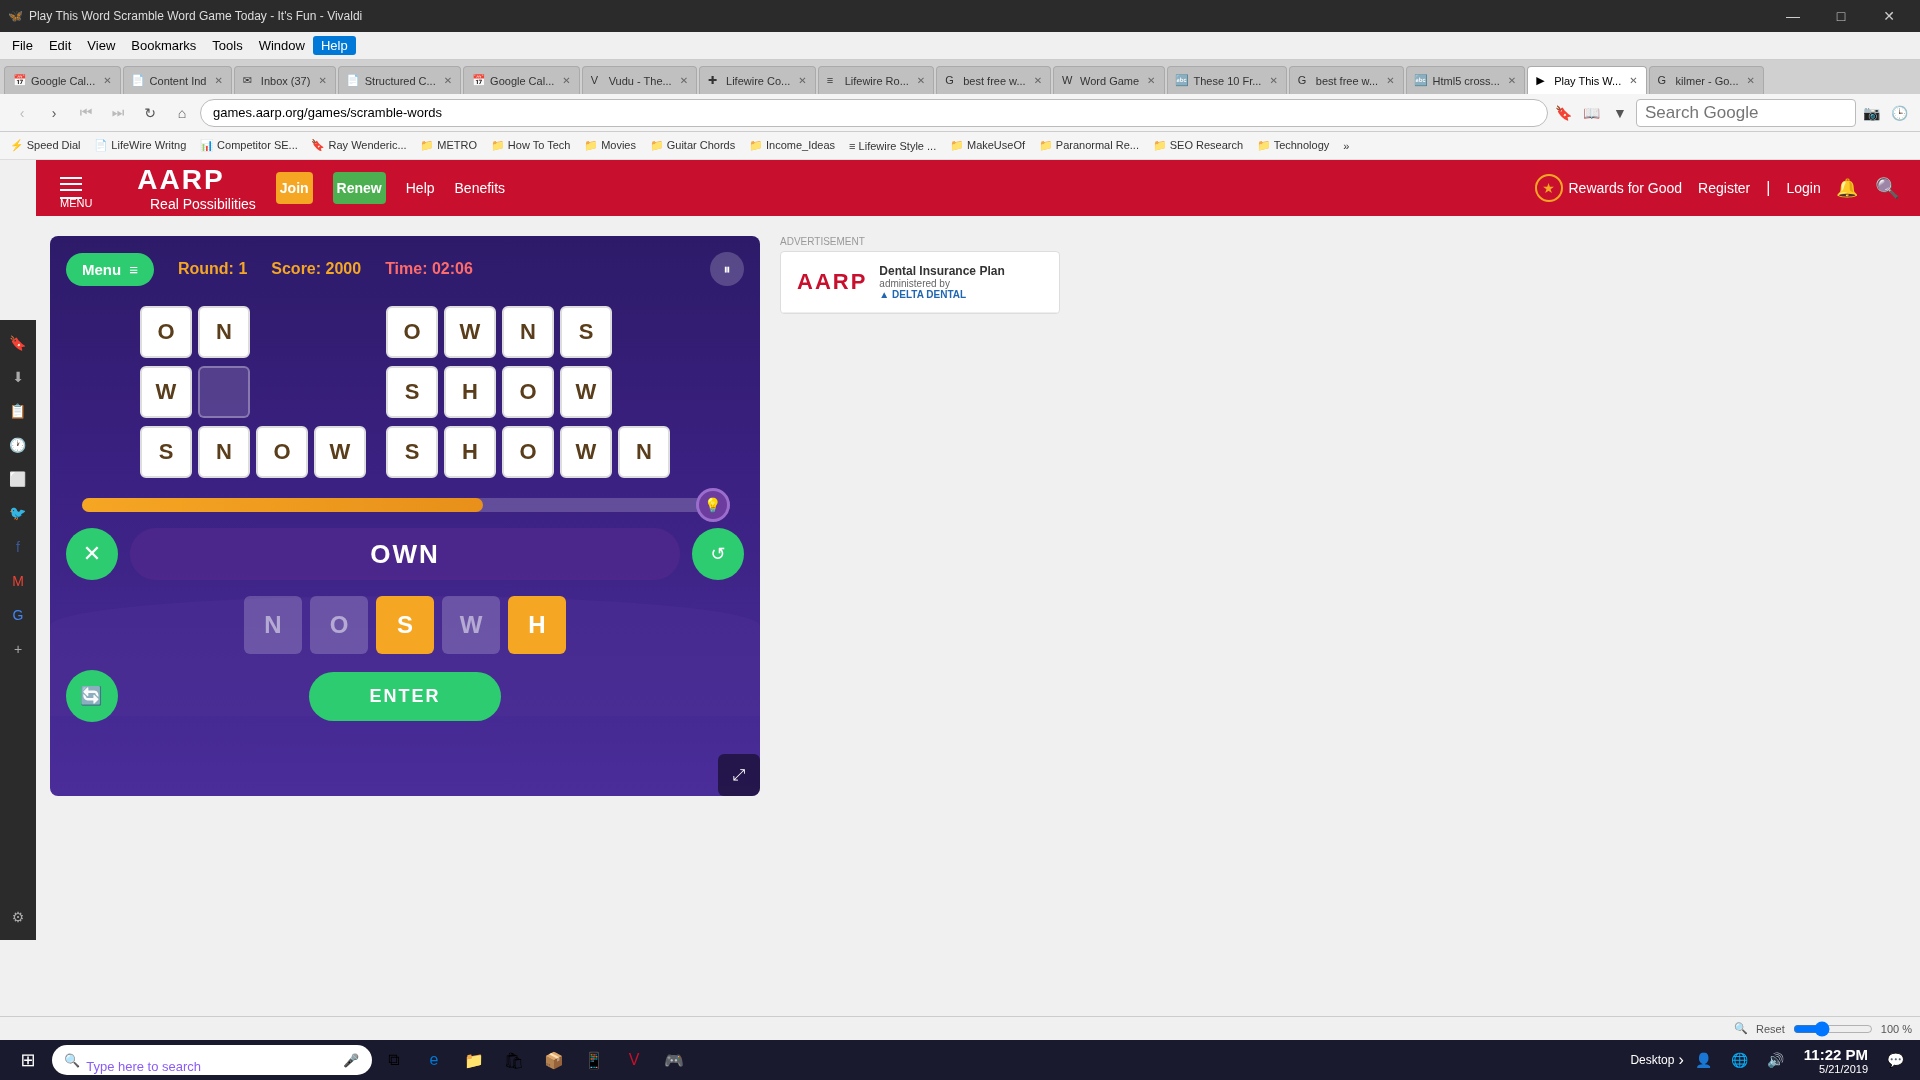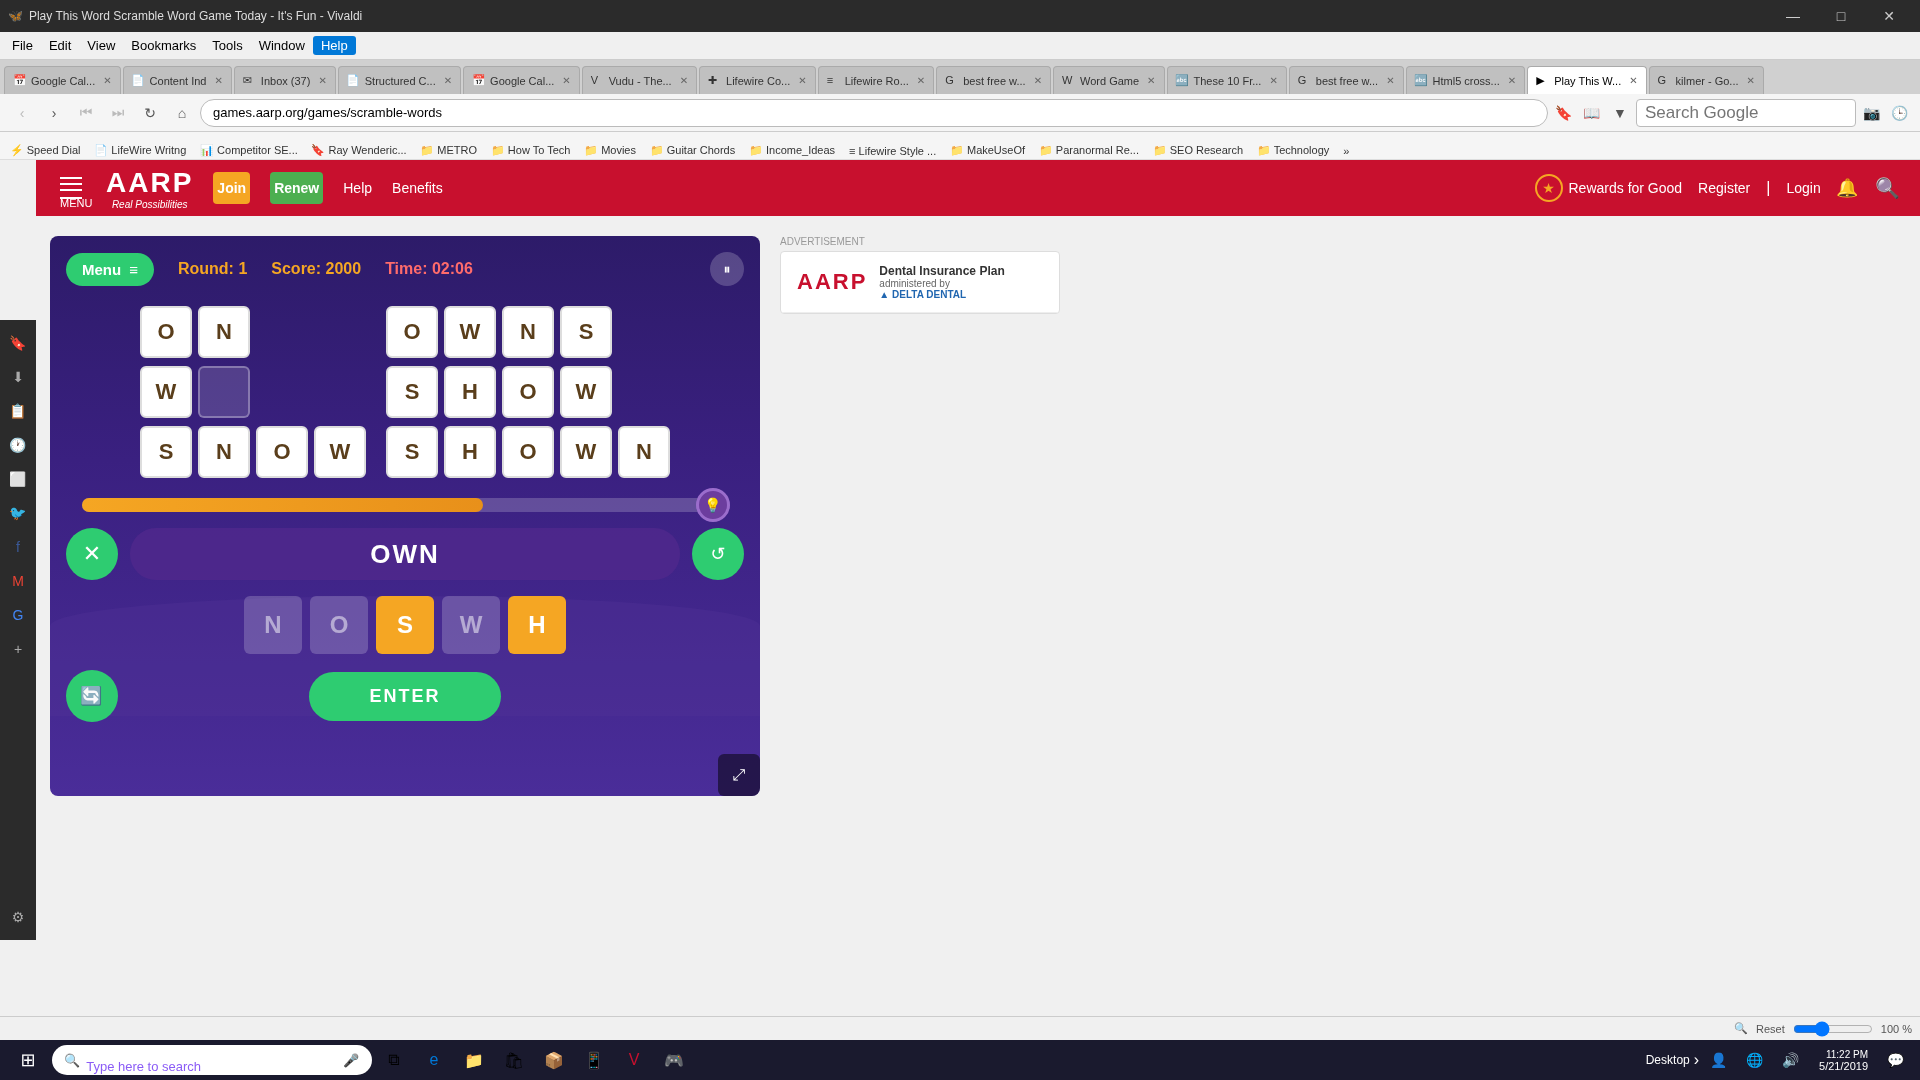--- a/index.html
+++ b/index.html
@@ -132,21 +132,21 @@
       font-size: 14px;
       color: #555;
       display: flex; align-items: center; justify-content: center;
     }
 
     
     #bookmarks-bar {
       height: 28px;
       background: #f5f5f5;
       display: flex;
-      align-items: flex-end;
+      align-items: center;
       padding: 0 4px;
       gap: 2px;
       border-bottom: 1px solid #ddd;
       overflow: hidden;
       font-size: 11px;
     }
     .bookmark-item {
       padding: 2px 6px;
       cursor: pointer;
       border-radius: 3px;
@@ -224,23 +224,23 @@
       align-items: center;
     }
     #aarp-logo .logo-text {
       font-size: 28px;
       font-weight: bold;
       color: #fff;
       font-family: Arial, sans-serif;
       letter-spacing: 2px;
     }
     #aarp-logo .logo-sub {
-      font-size: 10px;
-      color: #fff;
-      font-style: italic;
+      font-size: 14px;
+      color: #fff;
+      margin-left: 44px;
     }
     .aarp-nav-btn {
       height: 32px;
       border: none;
       border-radius: 4px;
       padding: 0 4px;
       font-size: 14px;
       font-weight: bold;
       cursor: pointer;
     }
@@ -654,21 +654,21 @@
       font-size: 14px;
       cursor: pointer;
       border-radius: 4px;
     }
     #clock {
       color: #fff;
       font-size: 12px;
       text-align: right;
       padding: 0 8px;
     }
-    #clock .time { font-size: 10px; font-weight: normal; }
+    #clock .time { font-size: 15px; font-weight: bold; }
     #clock .date { font-size: 11px; }
 
     
     .taskbar-app {
       width: 36px; height: 36px;
       display: flex; align-items: center; justify-content: center;
       cursor: pointer;
       border-radius: 4px;
       font-size: 16px;
     }

